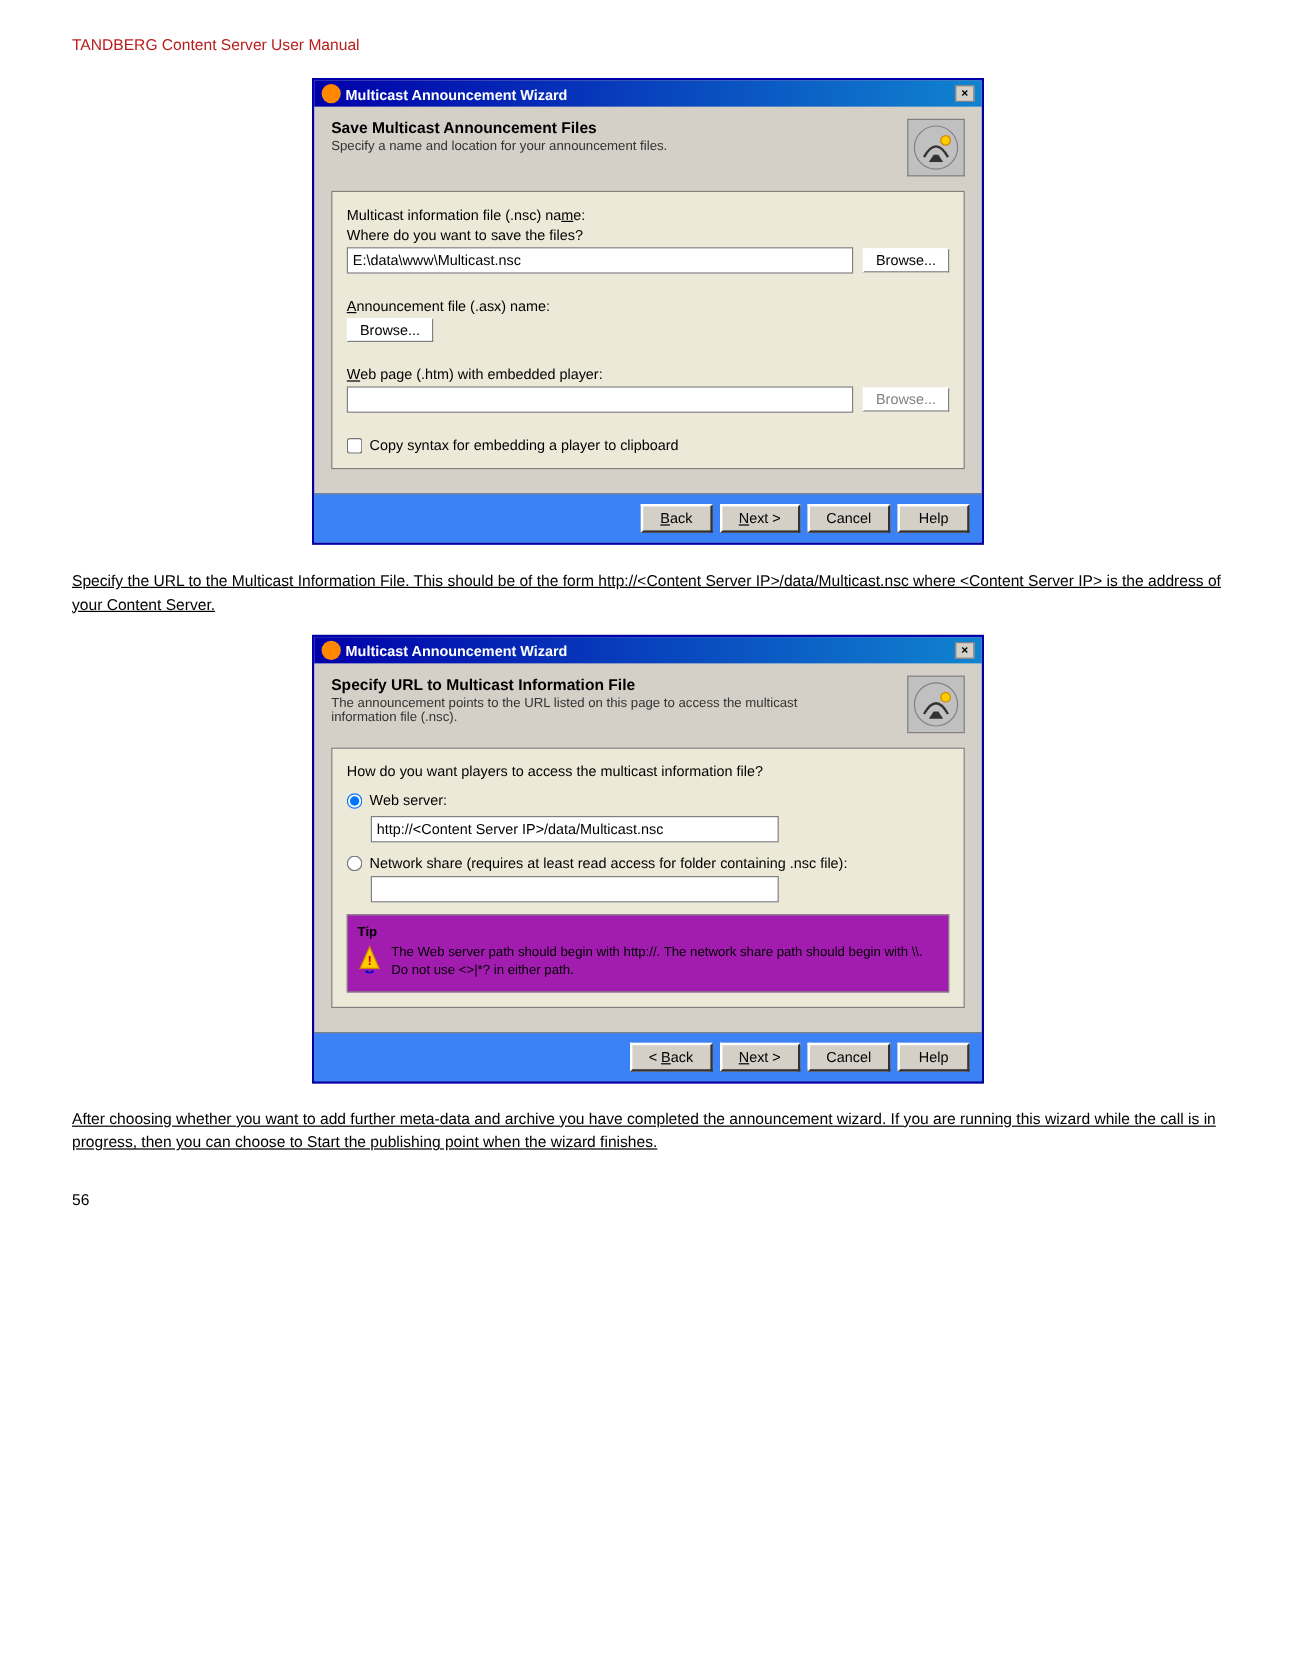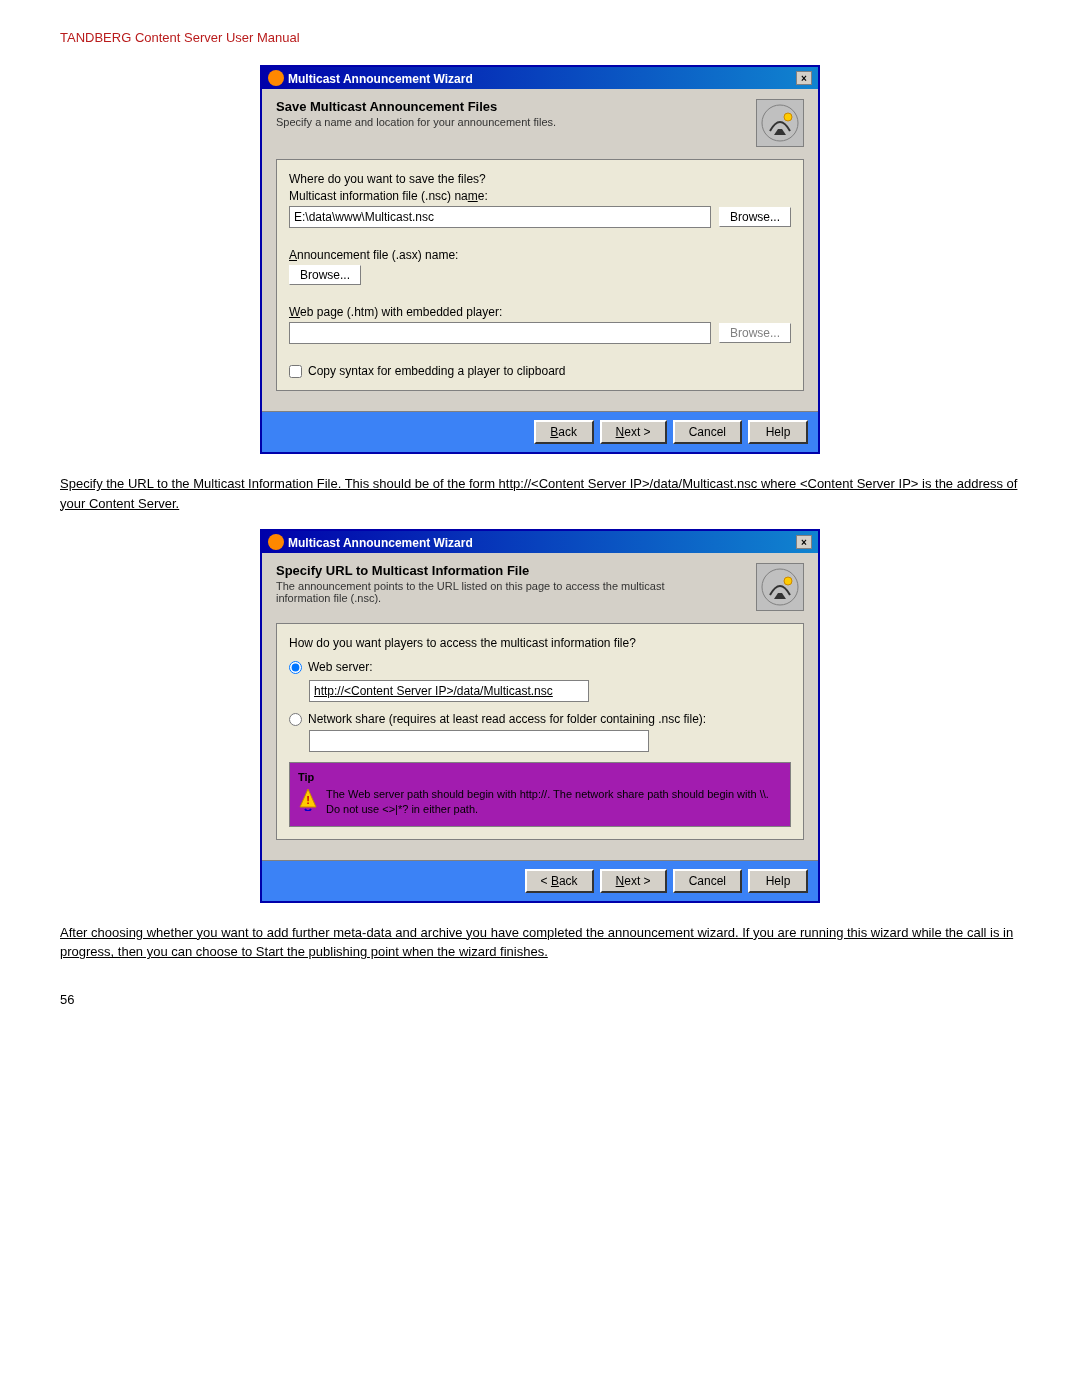--- a/index.html
+++ b/index.html
@@ -269,22 +269,22 @@
         <svg viewBox="0 0 40 40" xmlns="http://www.w3.org/2000/svg">
           <circle cx="20" cy="20" r="18" fill="#c0c0c0" stroke="#808080"></circle>
           <path d="M10 28 Q20 10 30 28" fill="none" stroke="#333" stroke-width="2"></path>
           <circle cx="28" cy="14" r="4" fill="#ffcc00" stroke="#cc8800"></circle>
           <path d="M14 32 L26 32 L22 26 L18 26 Z" fill="#333"></path>
         </svg>
       </div>
     </div>
 
     <div class="content-area">
+      <div class="field-label">Multicast information file (.nsc) na<span class="underline">m</span>e:</div>
       <div class="field-label">Where do you want to save the files?</div>
-      <div class="field-label">Multicast information file (.nsc) na<span class="underline">m</span>e:</div>
       <div class="field-row">
         <input class="text-input" type="text" value="E:\data\www\Multicast.nsc" style="">
         <button class="btn">Browse...</button>
       </div>
 
       <div class="field-label"><span class="underline">A</span>nnouncement file (.asx) name:</div>
       <div class="field-row">
         <button class="btn">Browse...</button>
       </div>
 
@@ -339,21 +339,21 @@
 
     <div class="content-area">
       <div class="field-label" style="margin-bottom:10px;">How do you want players to access the multicast information file?</div>
 
       <div class="radio-row">
         <input type="radio" name="access_type" id="r1" checked="" style="">
         <label for="r1"><span class="underline">W</span>eb server:</label>
       </div>
 
       <div style="margin-left: 20px; margin-bottom: 10px;">
-        <input class="text-input" type="text" style="width: 280px; text-decoration: underline;" value="http://&lt;Content Server IP&gt;/data/Multicast.nsc">
+        <input class="text-input" type="text" style="width: 340px;" value="http://&lt;Content Server IP&gt;/data/Multicast.nsc">
       </div>
 
       <div class="radio-row" style="margin-bottom: 4px;">
         <input type="radio" name="access_type" id="r2" style="">
         <label for="r2">Network share (requires at least read access for folder containing .nsc file):</label>
       </div>
       <div style="margin-left: 20px; margin-bottom: 10px;">
         <input type="text" style="width: 340px; height: 22px; border: 1px solid rgb(128, 128, 128); background: white; padding: 2px 4px; font-size: 12px;" value="">
       </div>
 

